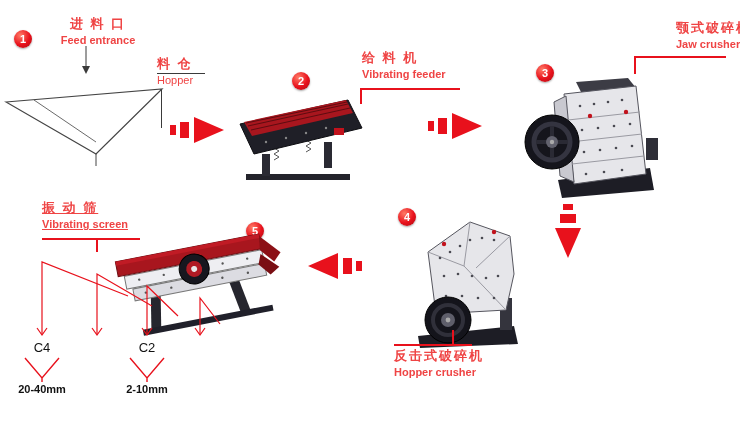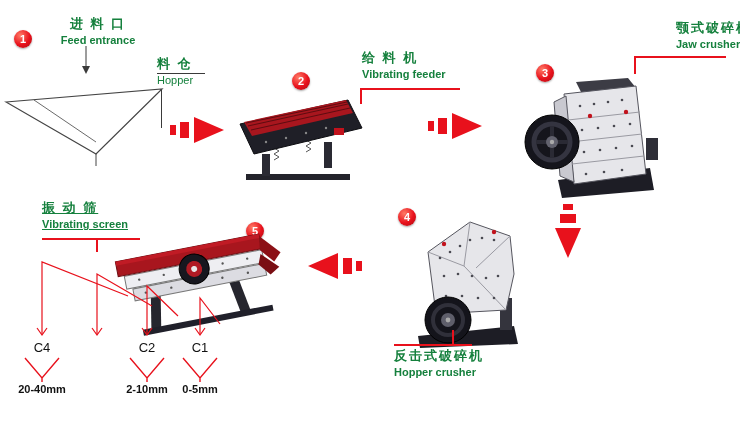--- a/index.html
+++ b/index.html
@@ -1,18 +1,18 @@
 <!DOCTYPE html>
 <html style="--accent: #e8111c;"><head>
 <meta charset="utf-8">
 <style>
   html,body{margin:0;padding:0;background:#fff;font-family:"Liberation Sans","DejaVu Sans",sans-serif;}
   #stage{position:relative;width:740px;height:425px;background:#ffffff;overflow:hidden;}
   .abs{position:absolute;}
-  .label{line-height:1.3;color:#15803d;}
+  .label{line-height:1.3;color:#ef4444;}
   .zh{font-size:13px;font-weight:bold;letter-spacing:2px;white-space:nowrap;}
   .en{font-size:11px;font-weight:bold;white-space:nowrap;}
   .badge{width:18px;height:18px;border-radius:50%;
          background:radial-gradient(circle at 35% 30%, #ff7a66, #e8111c 55%, #a80c12);
          color:#fff;font-size:11px;font-weight:bold;display:flex;align-items:center;justify-content:center;
          box-shadow:0 1px 2px rgba(0,0,0,.35);}
   .rline{background:var(--accent,#e8111c);}
   .kline{background:#3a3a3a;}
   .outcol{width:64px;text-align:center;color:#111;}
   .outcol .clabel{font-size:13px;font-weight:normal;}
@@ -231,21 +231,14 @@
     </svg>
     <div class="csize">20-40mm</div>
   </div>
   <div class="abs outcol" style="left:115px;top:340px;">
     <div class="clabel">C2</div>
     <svg width="44" height="26" viewBox="0 0 44 26" style="margin:1px auto;">
       <path d="M5,2 L22,22 L39,2 M22,22 L22,26" stroke="#e8111c" stroke-width="1.4" fill="none"></path>
     </svg>
     <div class="csize">2-10mm</div>
   </div>
-  <div class="abs outcol" style="left:168px;top:340px;">
-    <div class="clabel">C1</div>
-    <svg width="44" height="26" viewBox="0 0 44 26" style="margin:1px auto;">
-      <path d="M5,2 L22,22 L39,2 M22,22 L22,26" stroke="#e8111c" stroke-width="1.4" fill="none"></path>
-    </svg>
-    <div class="csize">0-5mm</div>
-  </div>
 
 </div>
 
 </body></html>

